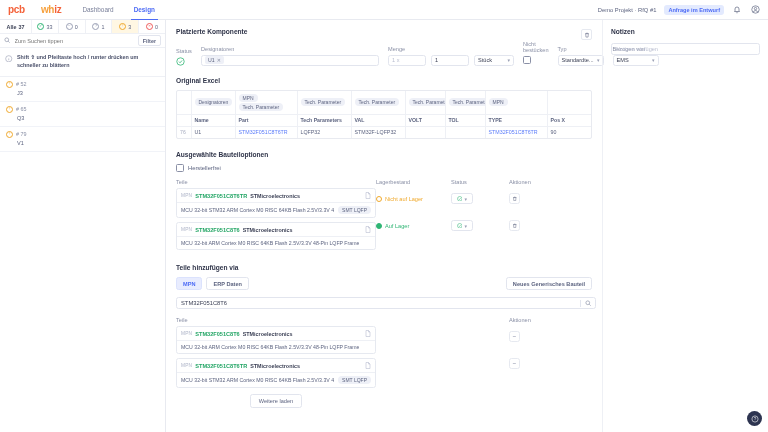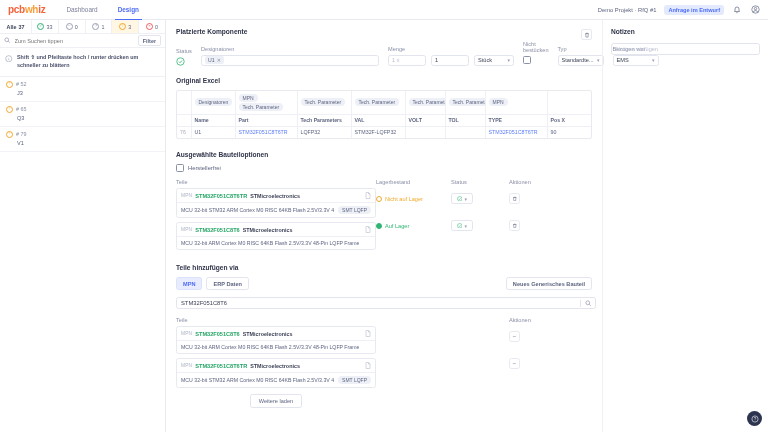--- a/index.html
+++ b/index.html
@@ -14,21 +14,21 @@
   .app { width: 768px; height: 432px; display: flex; flex-direction: column; background:#fff; }
 
   
   .topbar {
     height: 20px; flex: 0 0 20px;
     display: flex; align-items: center;
     border-bottom: 1px solid #e8eaf0;
     background: #fff; padding: 0 8px;
   }
   .logo { font-size: 10px; font-weight: 700; letter-spacing: -0.3px; margin-right: 18px; }
-  .logo .a { color:#f4623a; } .logo .b { color:#f7a13d; } .logo .c { color:#f4623a; }
+  .logo .a { color:#f4623a; } .logo .b { color:#f7a13d;padding-left:16px; } .logo .c { color:#f4623a; }
   .navtabs { display: flex; align-items: flex-end; height: 20px; gap: 14px; }
   .navtab {
     font-size: 6.4px; color:#7b819b; padding: 0 3px; height:20px;
     display:flex; align-items:center; cursor: pointer;
   }
   .navtab.active { color:#4d6bf5; border-bottom: 1.6px solid #4d6bf5; font-weight:600; }
   .topright { margin-left:auto; display:flex; align-items:center; gap:8px; }
   .proj { font-size:5.8px; color:#5d6480; }
   .badge-draft {
     background:#e3eafe; color:#4d6bf5; font-size:5.6px; font-weight:700;

